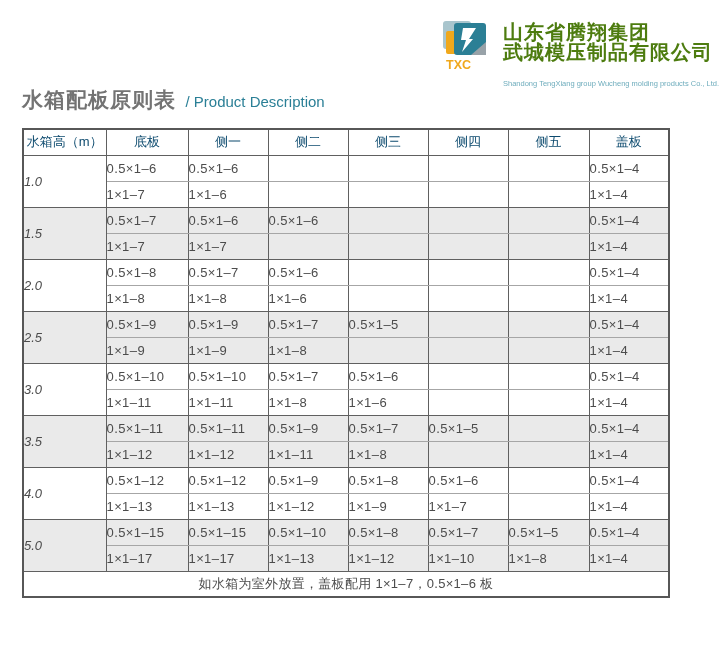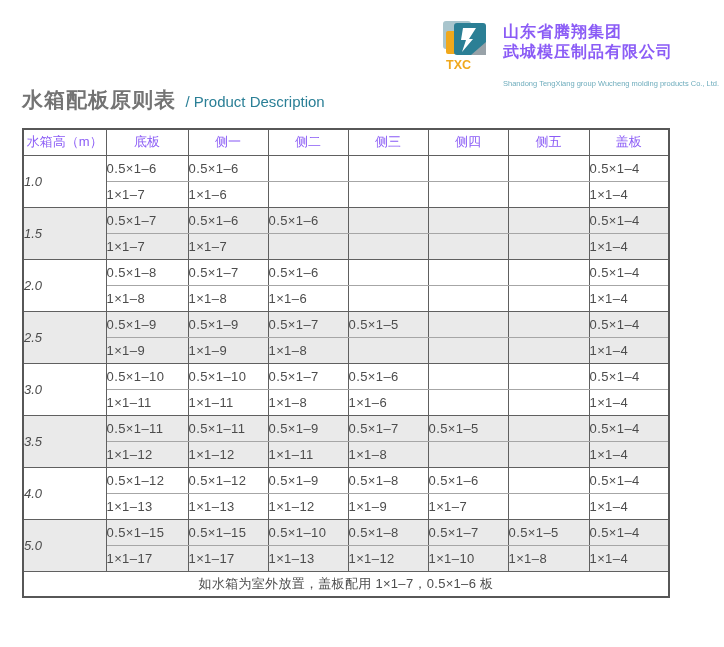--- a/index.html
+++ b/index.html
@@ -13,21 +13,21 @@
   }
 
   
   .logo-block {
     position: absolute; top: 19px; left: 440px;
     display: flex; align-items: flex-start; gap: 9px;
   }
   .logo-icon { flex: 0 0 auto; }
   .logo-text { padding-top: 3px; }
   .logo-cn {
-    color: #8b5cf6; font-size: 16px; font-weight: 700;
+    color: #4d7c0f; font-size: 20px; font-weight: 700;
     line-height: 20px; letter-spacing: 1px; white-space: nowrap;
   }
   .logo-en {
     color: #6fadbd; font-size: 7.5px; line-height: 11px;
     margin-top: 16px; white-space: nowrap;
   }
 
   
   .title-row { position: absolute; left: 22px; top: 86px; white-space: nowrap; }
   .title-cn { color: #737373; font-size: 21px; font-weight: 700; letter-spacing: 1px; }
@@ -41,21 +41,21 @@
     border: 2px solid #575757;
   }
   .ptable th, .ptable td {
     border: 1px solid #606060;
     height: 26px; padding: 0;
     font-size: 13px; color: #4c4c4c;
     background: #ffffff;
     overflow: hidden; white-space: nowrap;
   }
   .ptable thead th {
-    font-weight: 400; text-align: center; color: #8b5cf6;
+    font-weight: 400; text-align: center; color: #0c4a6e;
   }
   .height-cell { text-align: left; font-style: italic; }
   .data-cell { text-align: left; padding-left: 10px; letter-spacing: 0.4px; }
   tr.shaded td { background: #eaeaea; }
   tr.gfirst td.data-cell { border-bottom-color: #a6a6a6; }
   .note-cell { text-align: center; color: #444444; letter-spacing: 0.3px; }
 </style>
 </head>
 <body>
 

